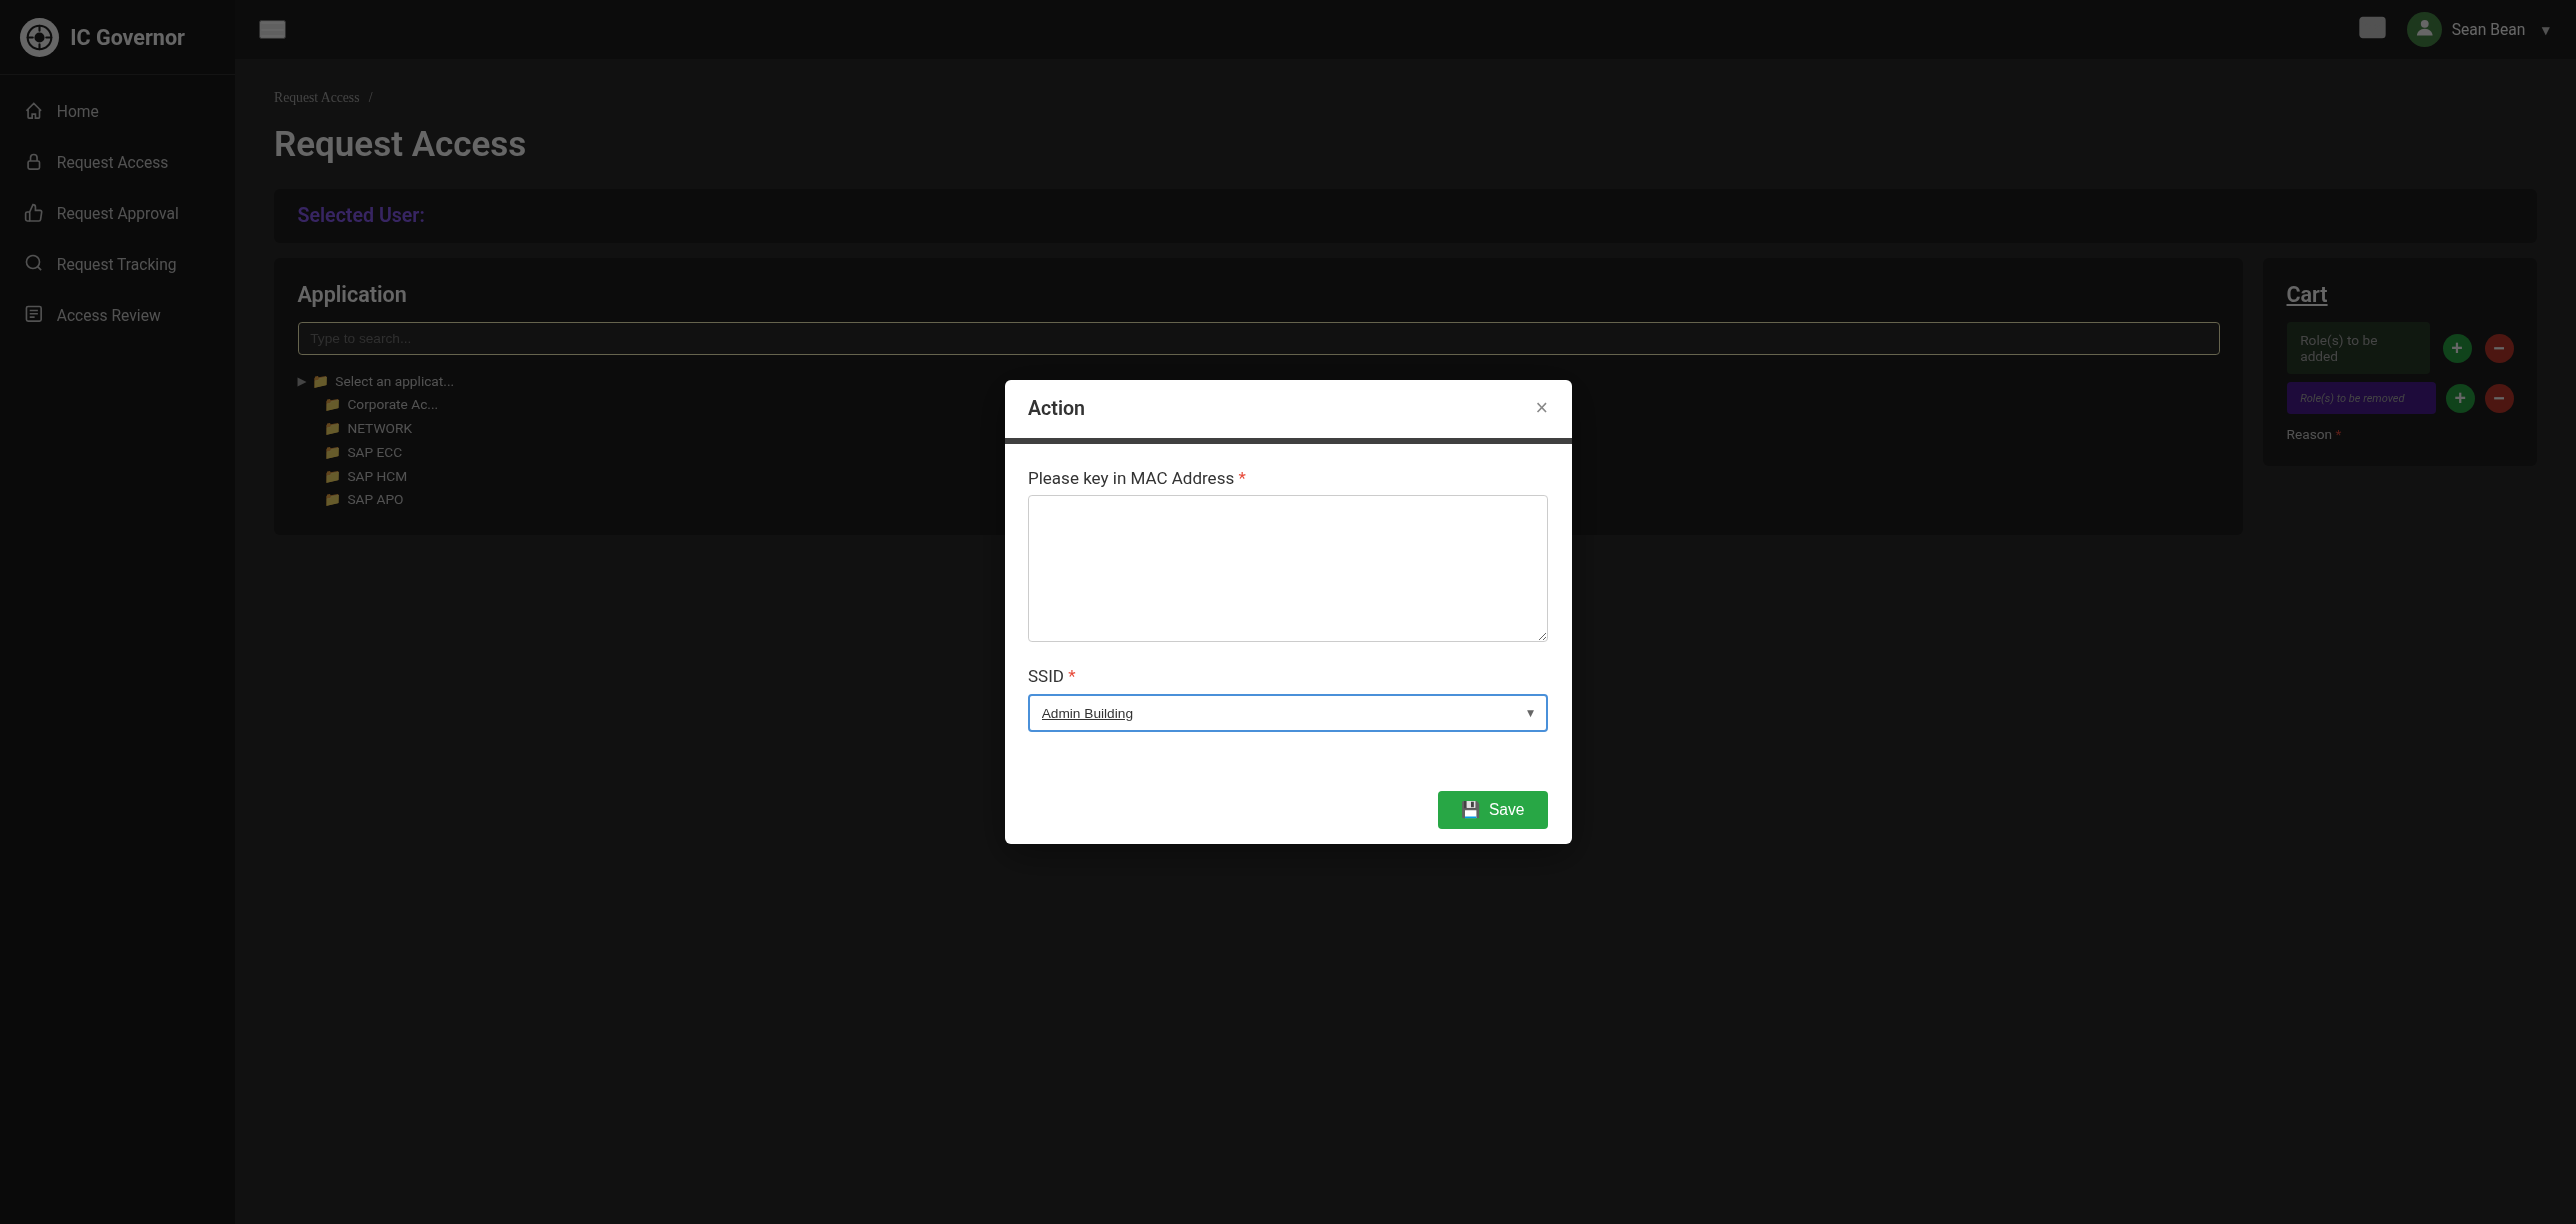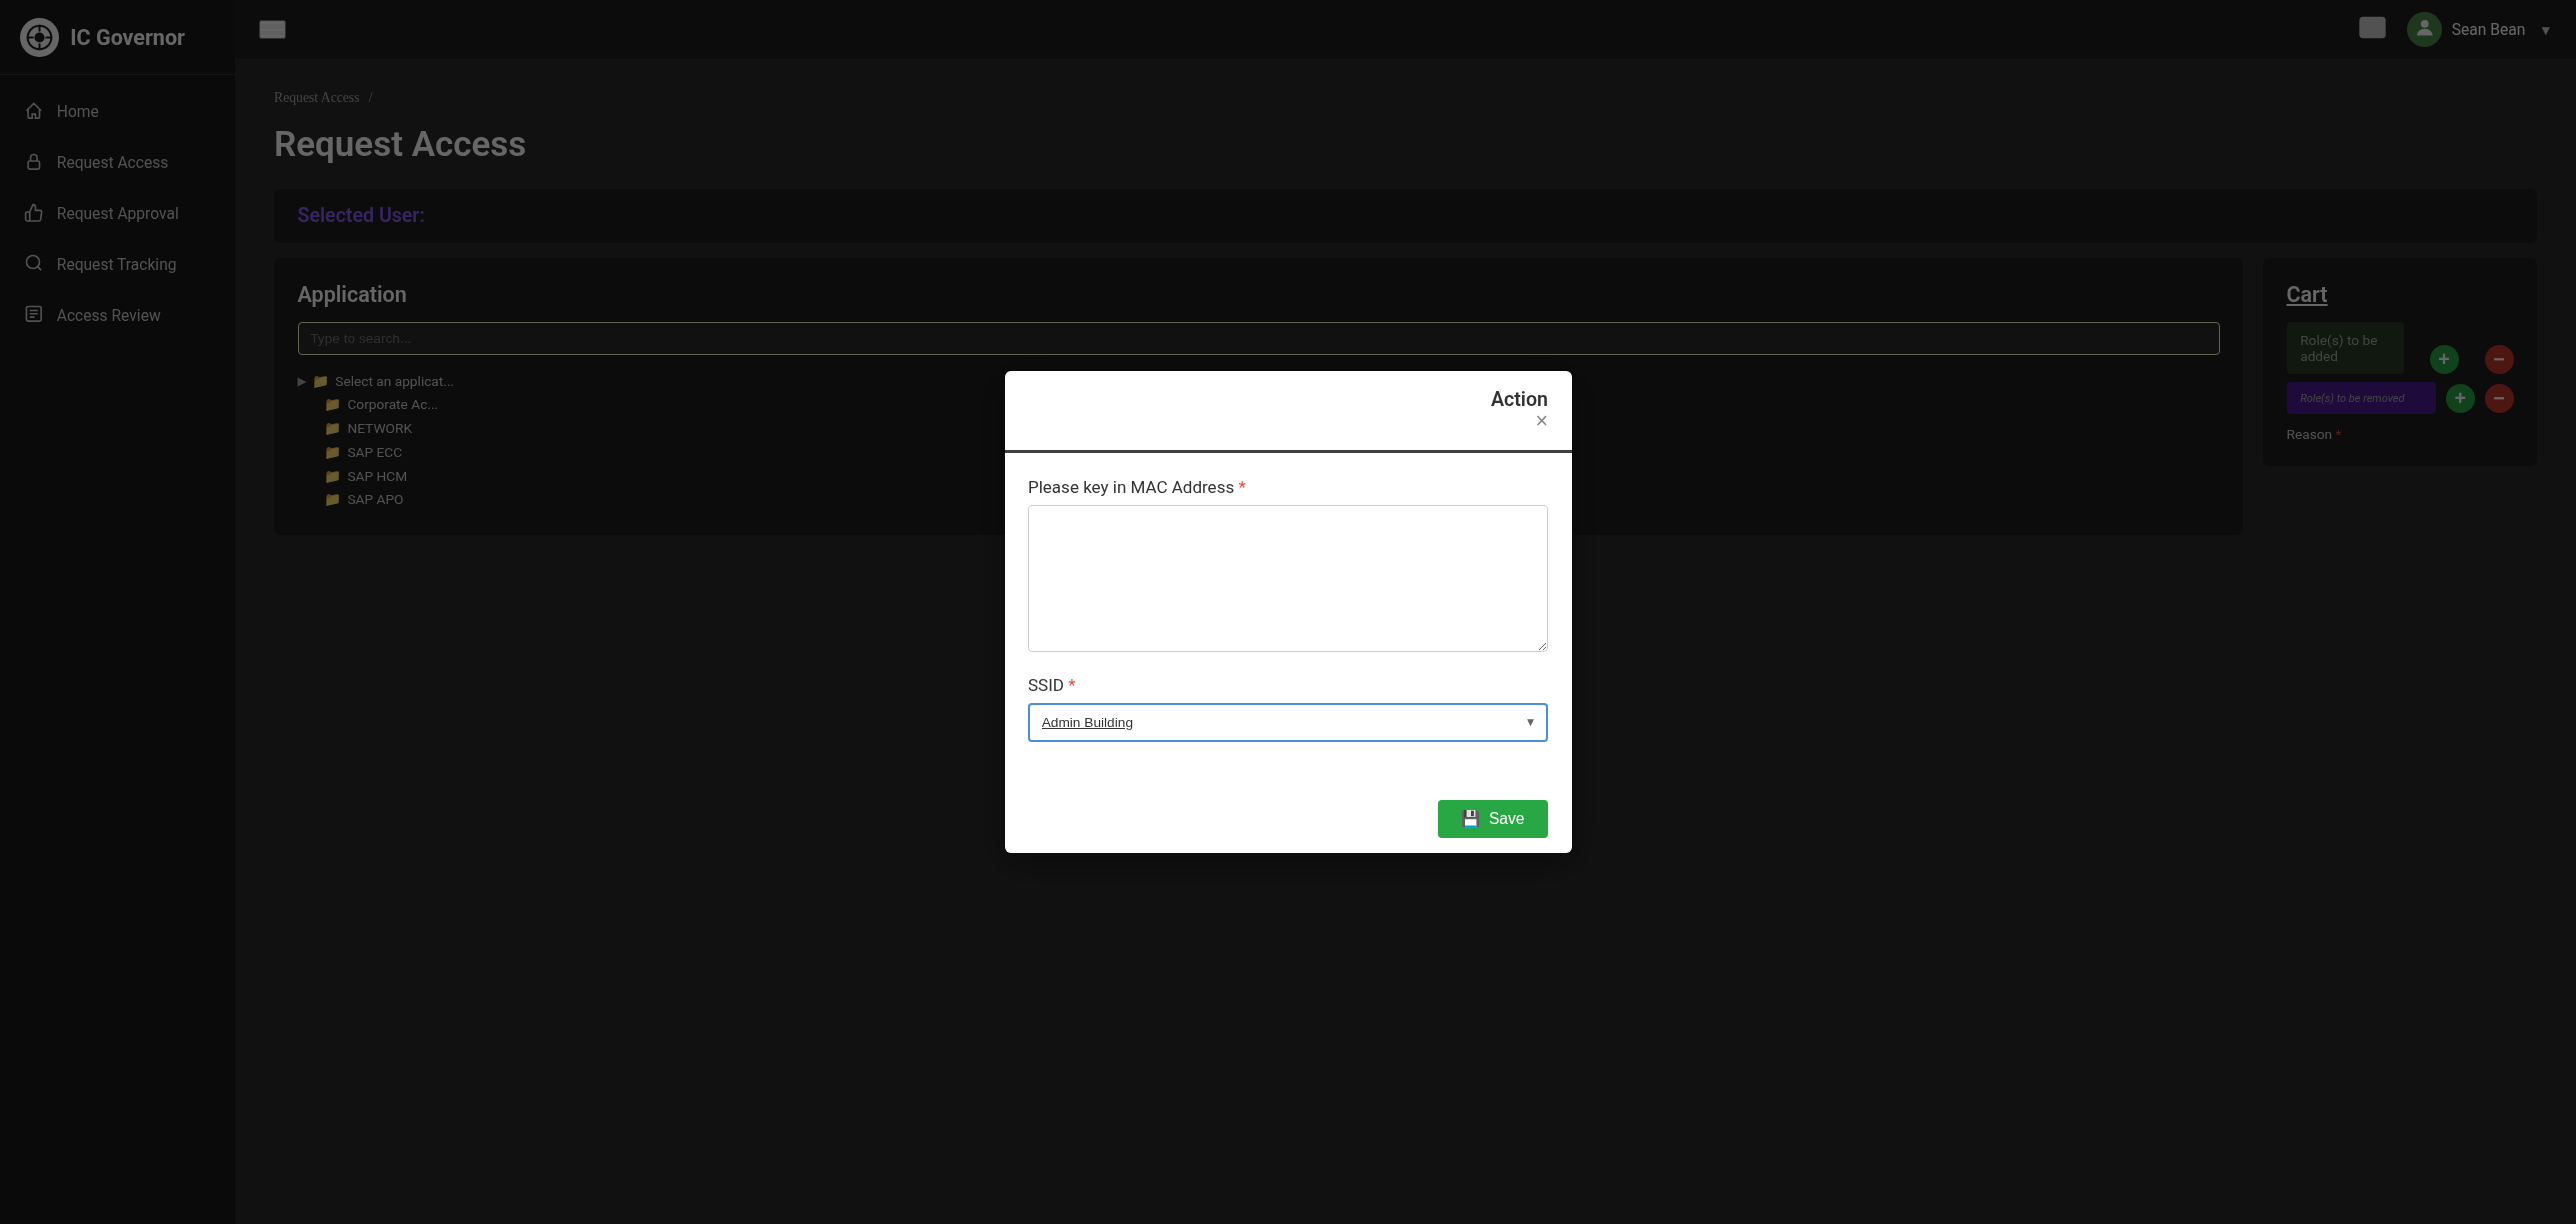--- a/index.html
+++ b/index.html
@@ -136,24 +136,23 @@
     }
     .modal {
       background: #fff;
       border-radius: 5.9px;
       width: 567px;
       max-width: 90vw;
       color: #333;
       box-shadow: 0 9.8px 39px rgba(0,0,0,0.4);
     }
     .modal-header {
-      display: flex; align-items: flex-end; justify-content: space-between;
+      display: flex; align-items: center; justify-content: space-between;
       padding: 17.6px 23.5px;
-      border-bottom: 3px solid #404040;
-      flex-direction: column;
+      border-bottom: 6px solid #404040;
     }
     .modal-title { font-size: 19.6px; font-weight: 600; color: #333; }
     .modal-close {
       cursor: pointer; font-size: 21.5px; color: #888;
       background: none; border: none; line-height: 1;
     }
     .modal-body { padding: 23.5px; }
     .form-group { margin-bottom: 19.6px; }
     .form-label { font-size: 17px; color: #333; margin-bottom: 7.8px; display: block; }
     .form-label .required-star { color: #e74c3c; }
@@ -351,21 +350,21 @@
                 <span>SAP APO</span>
               </div>
             </div>
           </div>
         </div>
 
         <div class="content-right">
           <div class="section-card">
             <div class="cart-title">Cart</div>
 
-            <div style="display:flex; align-items:flex-end; gap:26px; margin-bottom:7.8px;">
+            <div style="display:flex; align-items:center; gap:13px; margin-bottom:7.8px;">
               <div class="cart-add-row" style="flex:1; padding:9.8px 13.7px; background:#2a3d2a; border-radius:3.9px; font-size:13.7px; color:#aaa;">
                 <span>Role(s) to be added</span>
               </div>
               <button class="cart-btn-add">+</button>
               <button class="cart-btn-remove">−</button>
             </div>
 
             <div style="display:flex; align-items:center; gap:9.8px; margin-bottom:11.7px;">
               <div class="cart-remove-row" style="flex:1; padding:9.8px 13.7px; background:#4c1d95; border-radius:3.9px; font-size:11px; color:#aaa;font-style:italic;">
                 <span>Role(s) to be removed</span>

